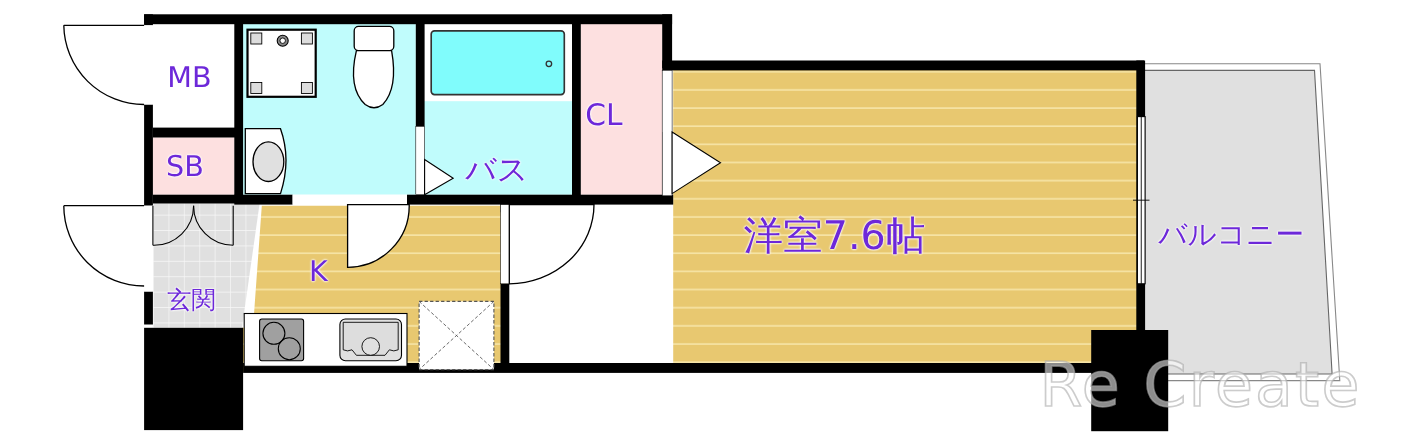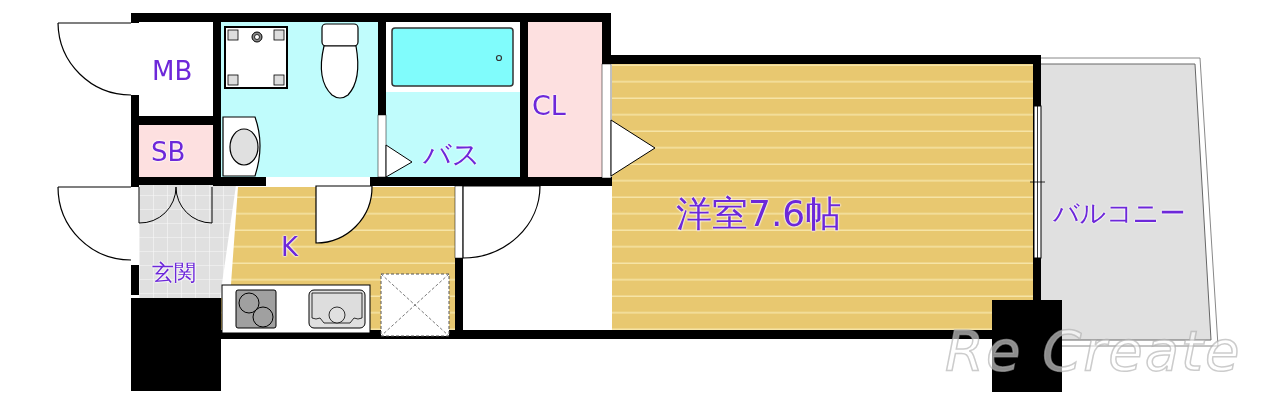--- a/index.html
+++ b/index.html
@@ -8,21 +8,21 @@
   .label { position:absolute; color:#6d28d9; font-family:"DejaVu Sans", sans-serif; white-space:nowrap;
            text-shadow: 0 0 2px #fff, 0 0 2px #fff, 0 0 2px #fff; }
   .lbl-mb { left:152px; top:56px; font-size:26px; }
   .lbl-sb { left:151px; top:137px; font-size:26px; }
   .lbl-bath { left:423px; top:136px; font-size:28px; }
   .lbl-cl { left:532px; top:90px; font-size:27px; }
   .lbl-room { left:676px; top:190px; font-size:36px; }
   .lbl-balcony { left:1053px; top:196px; font-size:26px; }
   .lbl-k { left:281px; top:232px; font-size:26px; }
   .lbl-genkan { left:152px; top:244px; font-size:22px;margin-top:14px; }
-  .watermark { position:absolute; left:945px; top:318px; font-size:56px; font-style:italic;
+  .watermark { position:absolute; left:945px; top:318px; font-size:56px; 
                color:rgba(255,255,255,0.55); -webkit-text-stroke:1.5px rgba(170,170,170,0.6);
                font-family:"DejaVu Sans", sans-serif; letter-spacing:2px; }
 </style>
 </head>
 <body>
 
 <div id="plan">
 <svg width="1280" height="406" viewBox="0 0 1280 406" xmlns="http://www.w3.org/2000/svg">
   <defs>
     <pattern id="wood" patternUnits="userSpaceOnUse" width="10" height="16.5">

